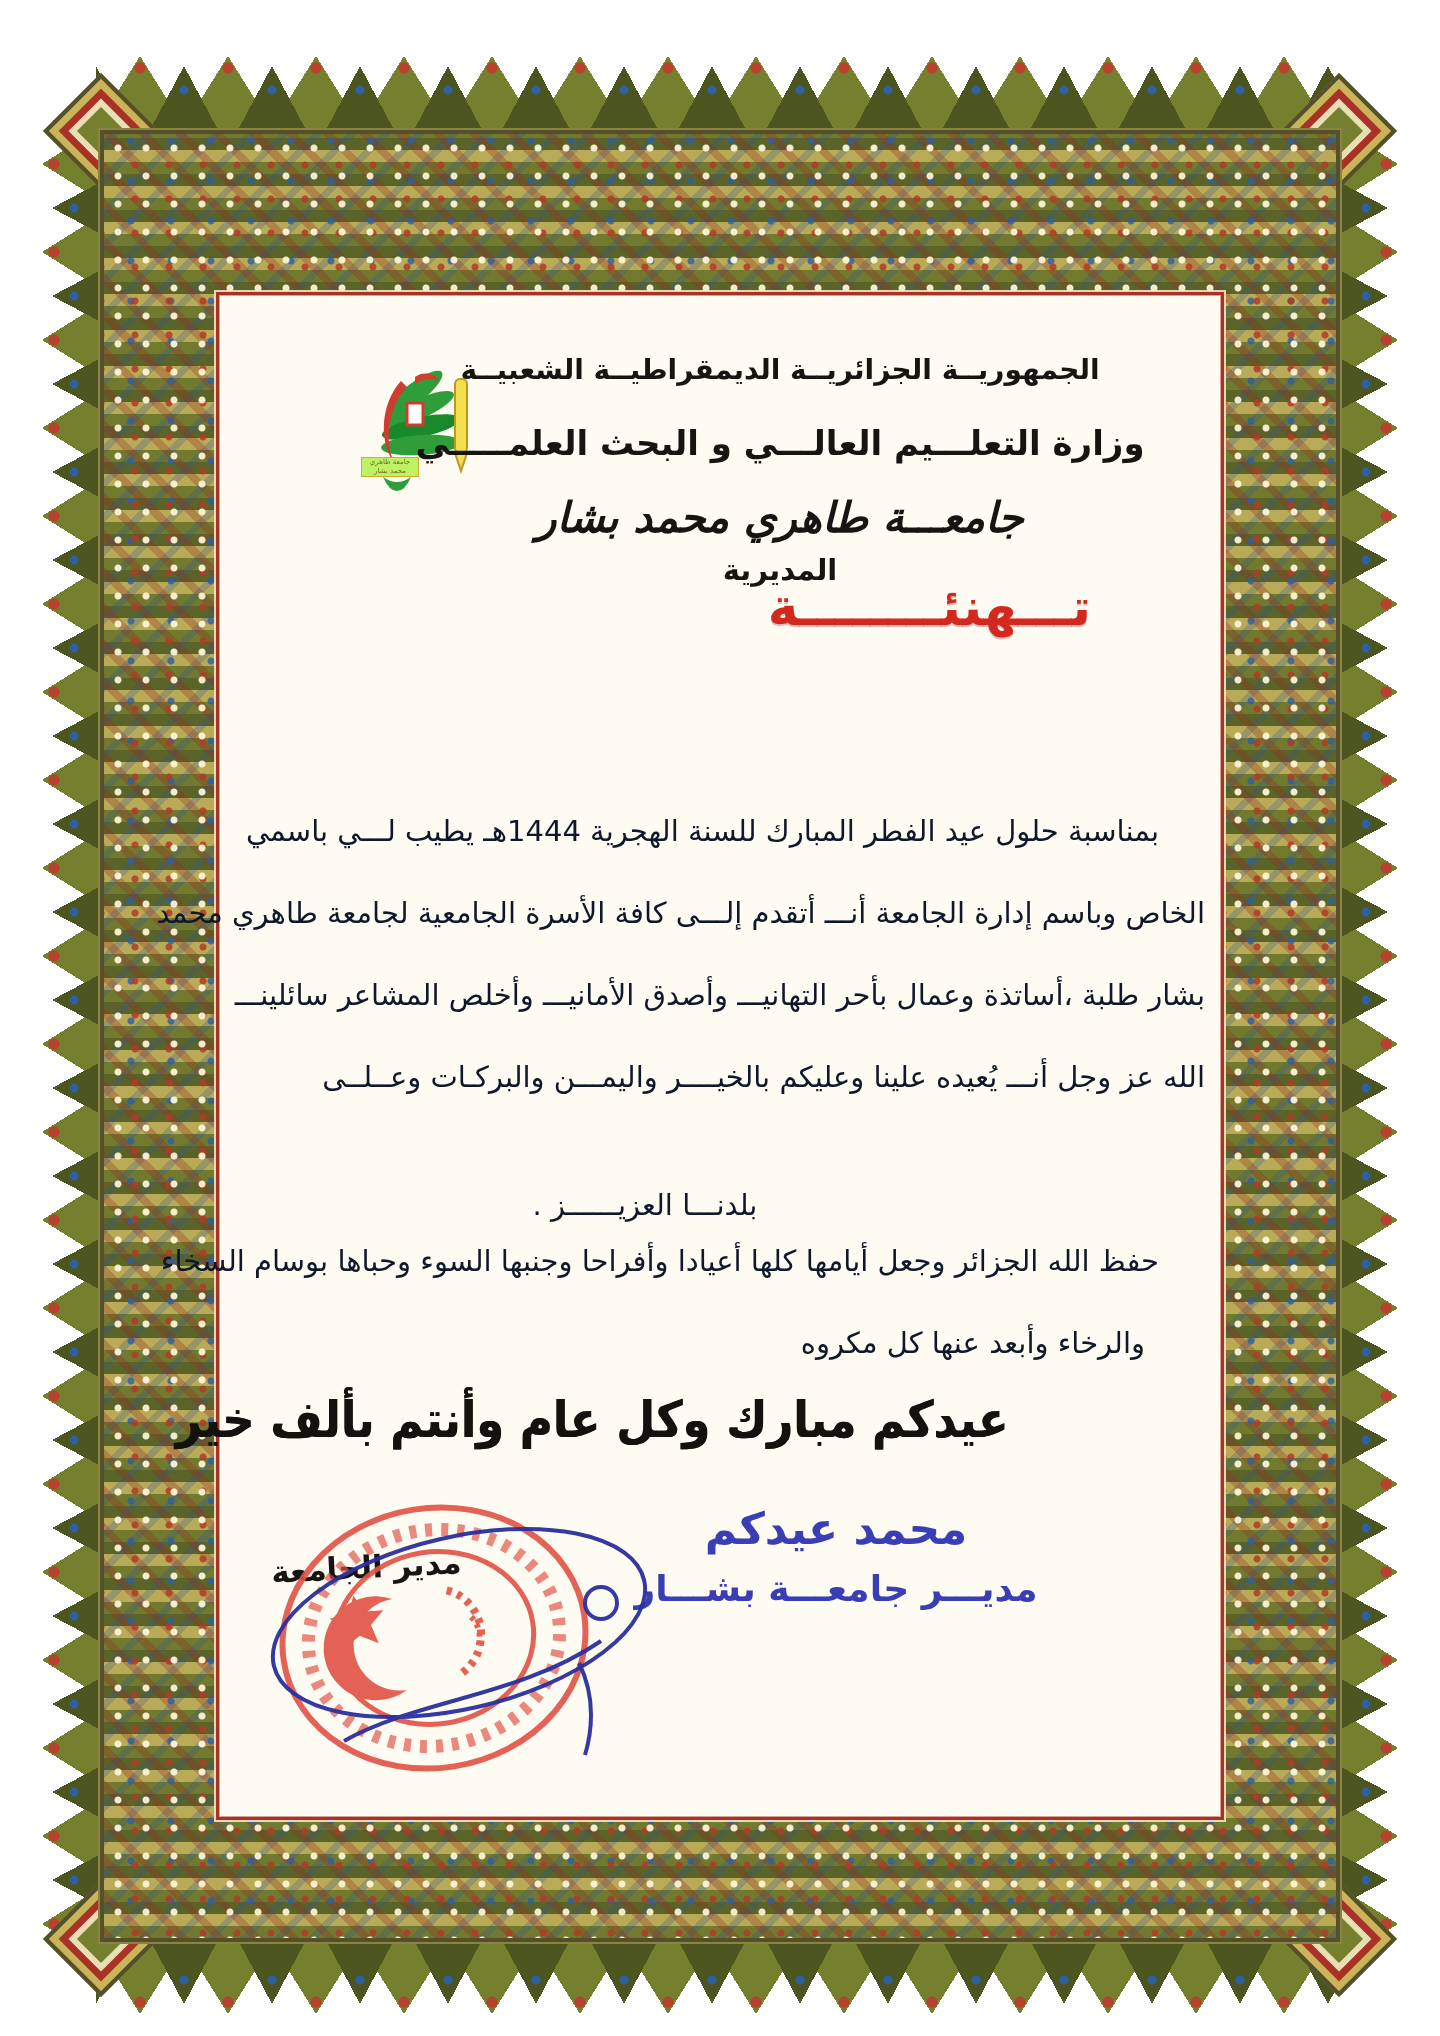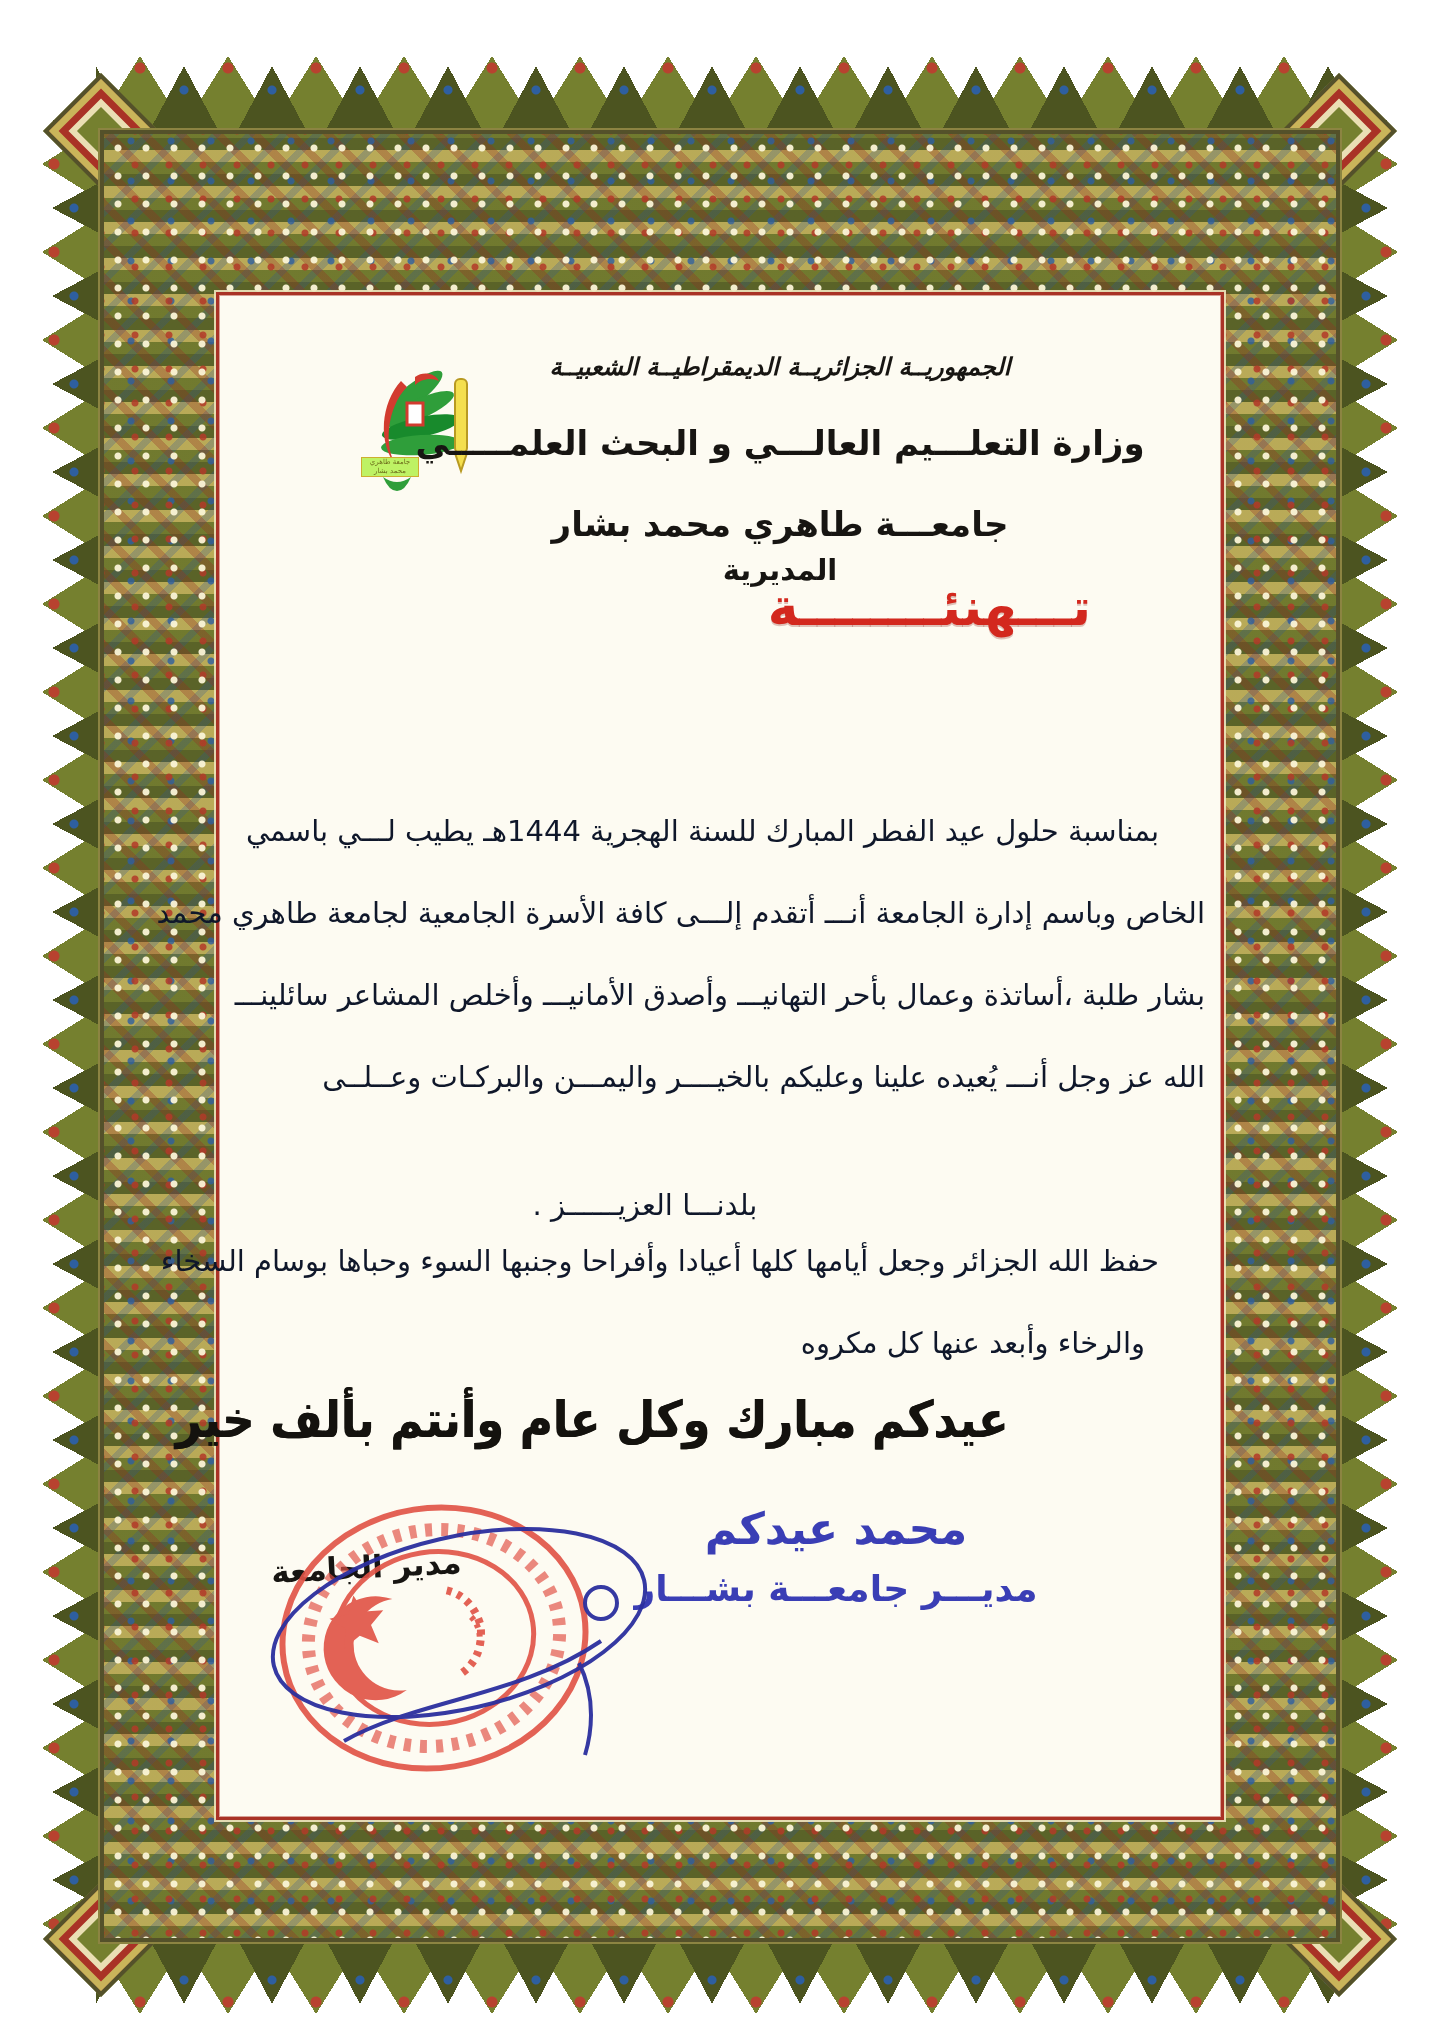--- a/index.html
+++ b/index.html
@@ -72,23 +72,23 @@
     box-shadow:0 0 0 2px #8c8442;
   }
   
   .paper{
     position:absolute;left:112px;top:158px;right:112px;bottom:118px;
     background:#fdfbf2;border:3px solid #a93226;direction:rtl;
     box-shadow:inset 0 0 0 1px rgba(169,50,38,.45), 0 0 0 2px rgba(240,230,190,.9);
   }
   .hline{position:absolute;left:0;right:0;text-align:center;transform:translateX(60px);
     color:#171512;font-weight:bold;white-space:nowrap;}
-  .h1{top:58px;font-size:24px;font-style:italic;}
+  .h1{top:58px;font-size:28px;}
   .h2{top:128px;font-size:34px;text-align:center;}
-  .h3{top:209px;font-size:34px;}
+  .h3{top:198px;font-size:42px;font-style:italic;}
   .h4{top:258px;font-size:29px;}
   .doc-title{
     position:absolute;top:282px;left:0;right:0;transform:translateX(-130px);
     color:#d3281e;font-size:52px;font-weight:bold;white-space:nowrap;
     text-shadow:0 2px 0 rgba(130,20,12,.25);
   }
   .bodyline{position:absolute;left:16px;right:16px;white-space:nowrap;
     font-size:29px;color:#0f172a;line-height:1;}
   .cal{
     position:absolute;top:1098px;left:0;right:0;text-align:center;transform:translateX(-128px) scaleY(1.12);

